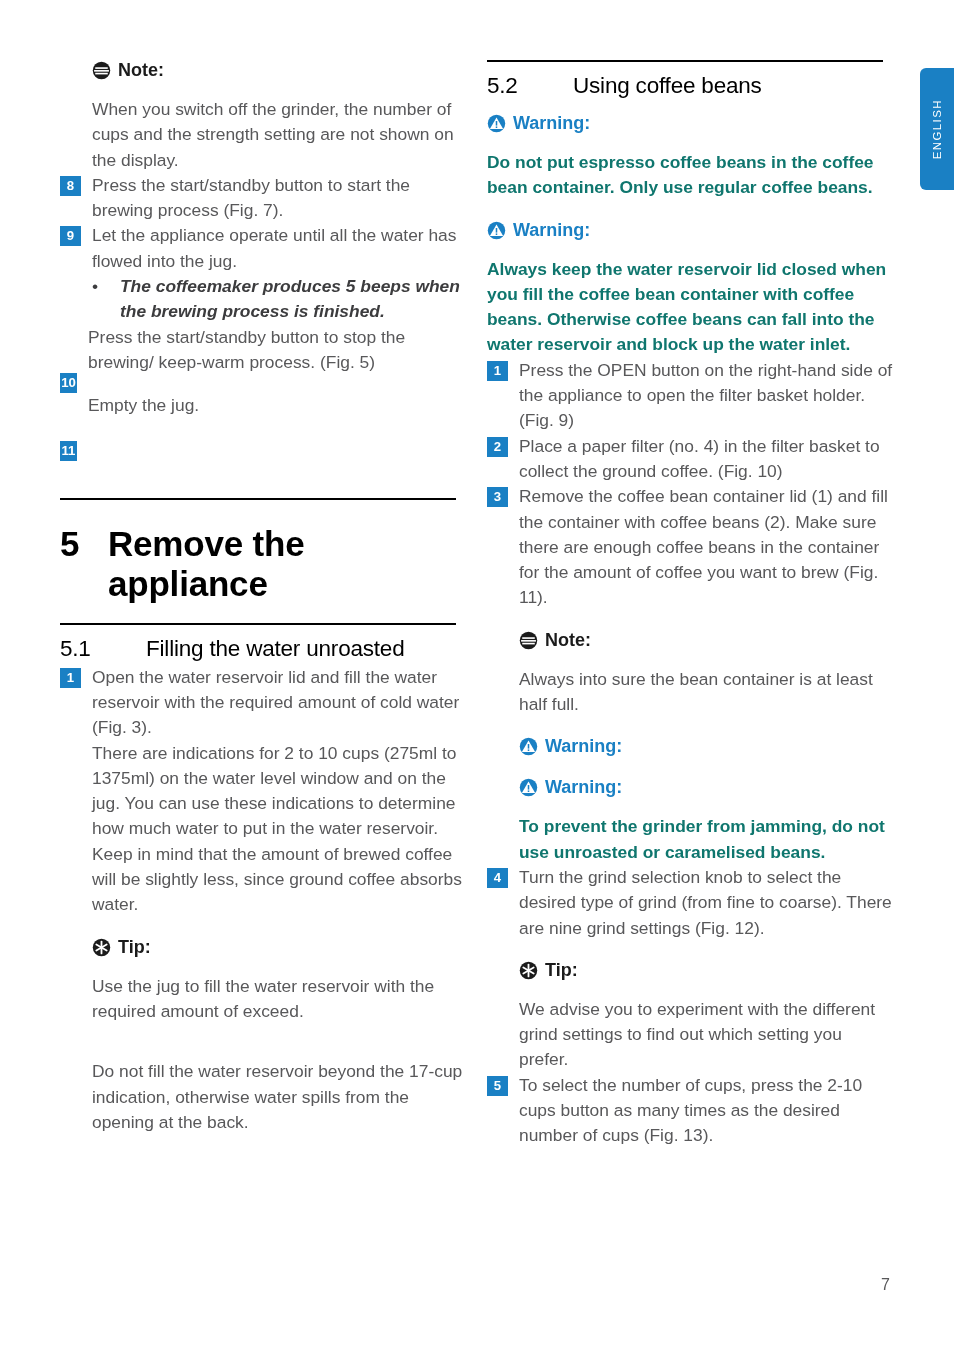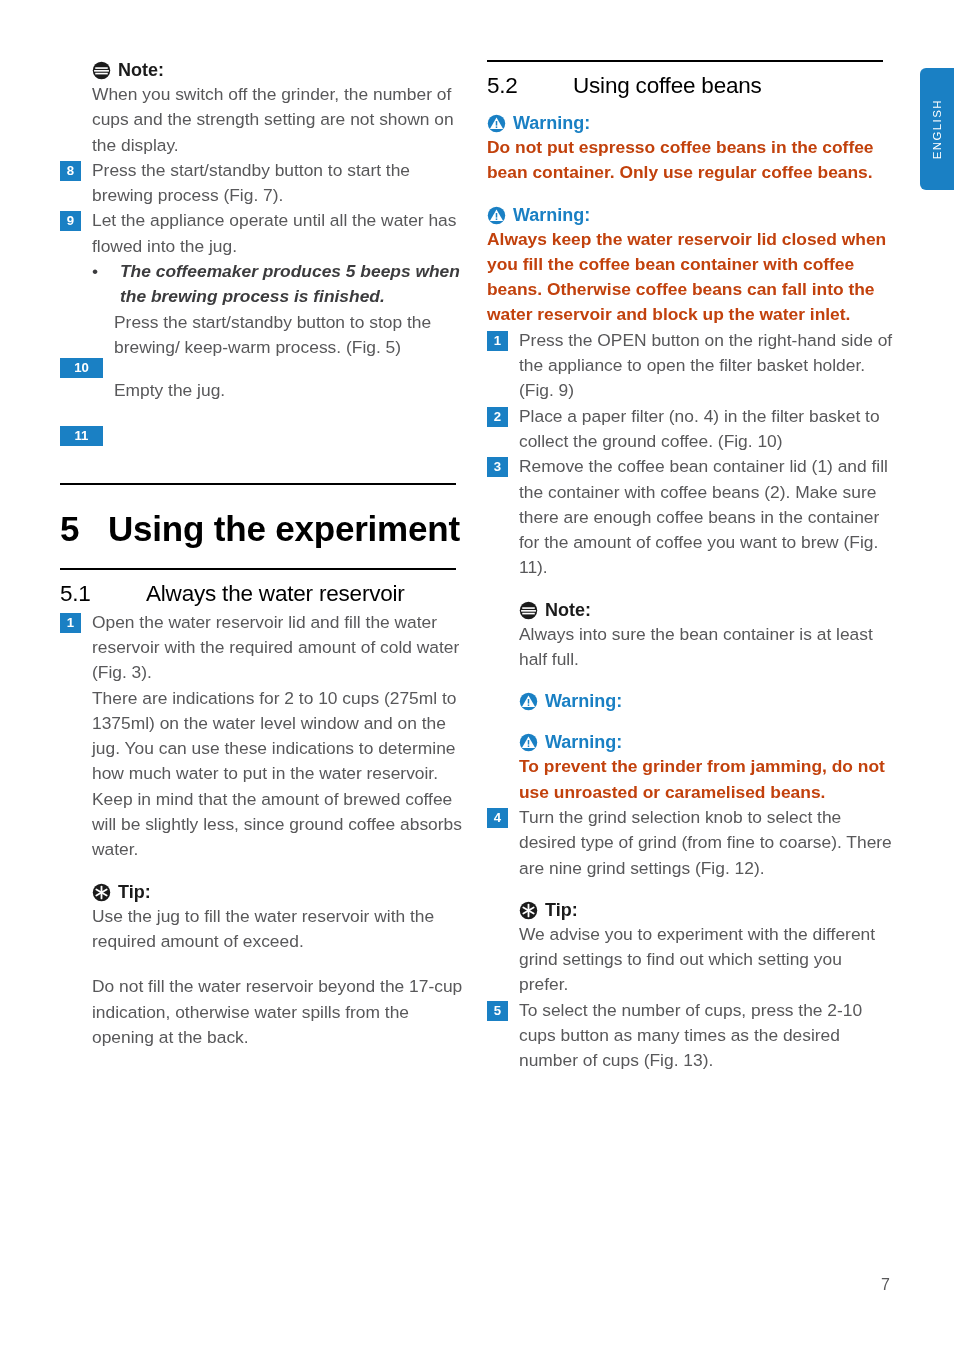--- a/index.html
+++ b/index.html
@@ -51,21 +51,21 @@
 
   
   .body-text {
     font-size: 17.4px;
     line-height: 25.3px;
     color: #58585a;
     font-weight: 400;
     margin: 0;
   }
   .body-text.blue {
-    color: #c2410c;
+    color: #0f766e;
     font-weight: 600;
   }
   .body-text.italic {
     font-style: italic;
     font-weight: 700;
     color: #3c3c3e;
   }
 
   
   .rule {
@@ -100,21 +100,21 @@
   .callout-head {
     display: flex;
     align-items: center;
     gap: 7px;
     font-size: 18px;
     font-weight: 700;
     margin-bottom: 1px;
   }
   .callout-head.dark  { color: #1b1b1b; }
   .callout-head.blue  { color: #1a80c4; }
-  .callout-body { margin-top: 1px; }
+  .callout-body { margin-top: 16px; }
 
   .ico {
     flex: 0 0 auto;
     width: 19px;
     height: 19px;
     display: block;
   }
 
   
   .step {
@@ -128,21 +128,21 @@
     height: 20px;
     background: #1a80c4;
     color: #ffffff;
     font-size: 13.2px;
     font-weight: 700;
     line-height: 20px;
     text-align: center;
     margin-top: 3px;
     margin-right: 11px;
   }
-  .step .badge.wide { width: 43px; margin-top: 48px; }
+  .step .badge.wide { width: 17px; margin-top: 48px; }
   .step .step-text { flex: 1 1 auto; }
 
   
   .indent { margin-left: 32px; }
 
   
   .bullet {
     display: flex;
     margin-left: 32px;
   }
@@ -217,29 +217,29 @@
       <div class="badge wide">11</div>
       <p class="body-text step-text">Empty the jug.</p>
     </div>
 
     <div class="gap-lg"></div>
     <div class="gap-sm"></div>
 
     <div class="rule"></div>
     <h1 class="chapter">
       <span class="num">5</span>
-      <span>Using the experiment</span>
+      <span>Remove the appliance</span>
     </h1>
 
     <div class="gap-md"></div>
 
     <div class="rule short"></div>
     <h2 class="section">
       <span class="num">5.1</span>
-      <span>Always the water reservoir</span>
+      <span>Filling the water unroasted</span>
     </h2>
 
     <div class="step">
       <div class="badge">1</div>
       <p class="body-text step-text">Open the water reservoir lid and fill the water reservoir with the required amount of cold water (Fig. 3).</p>
     </div>
 
     <p class="body-text indent">There are indications for 2 to 10 cups (275ml to 1375ml) on the water level window and on the jug. You can use these indications to determine how much water to put in the water reservoir. Keep in mind that the amount of brewed coffee will be slightly less, since ground coffee absorbs water.</p>
 
     <div class="gap-md"></div>

